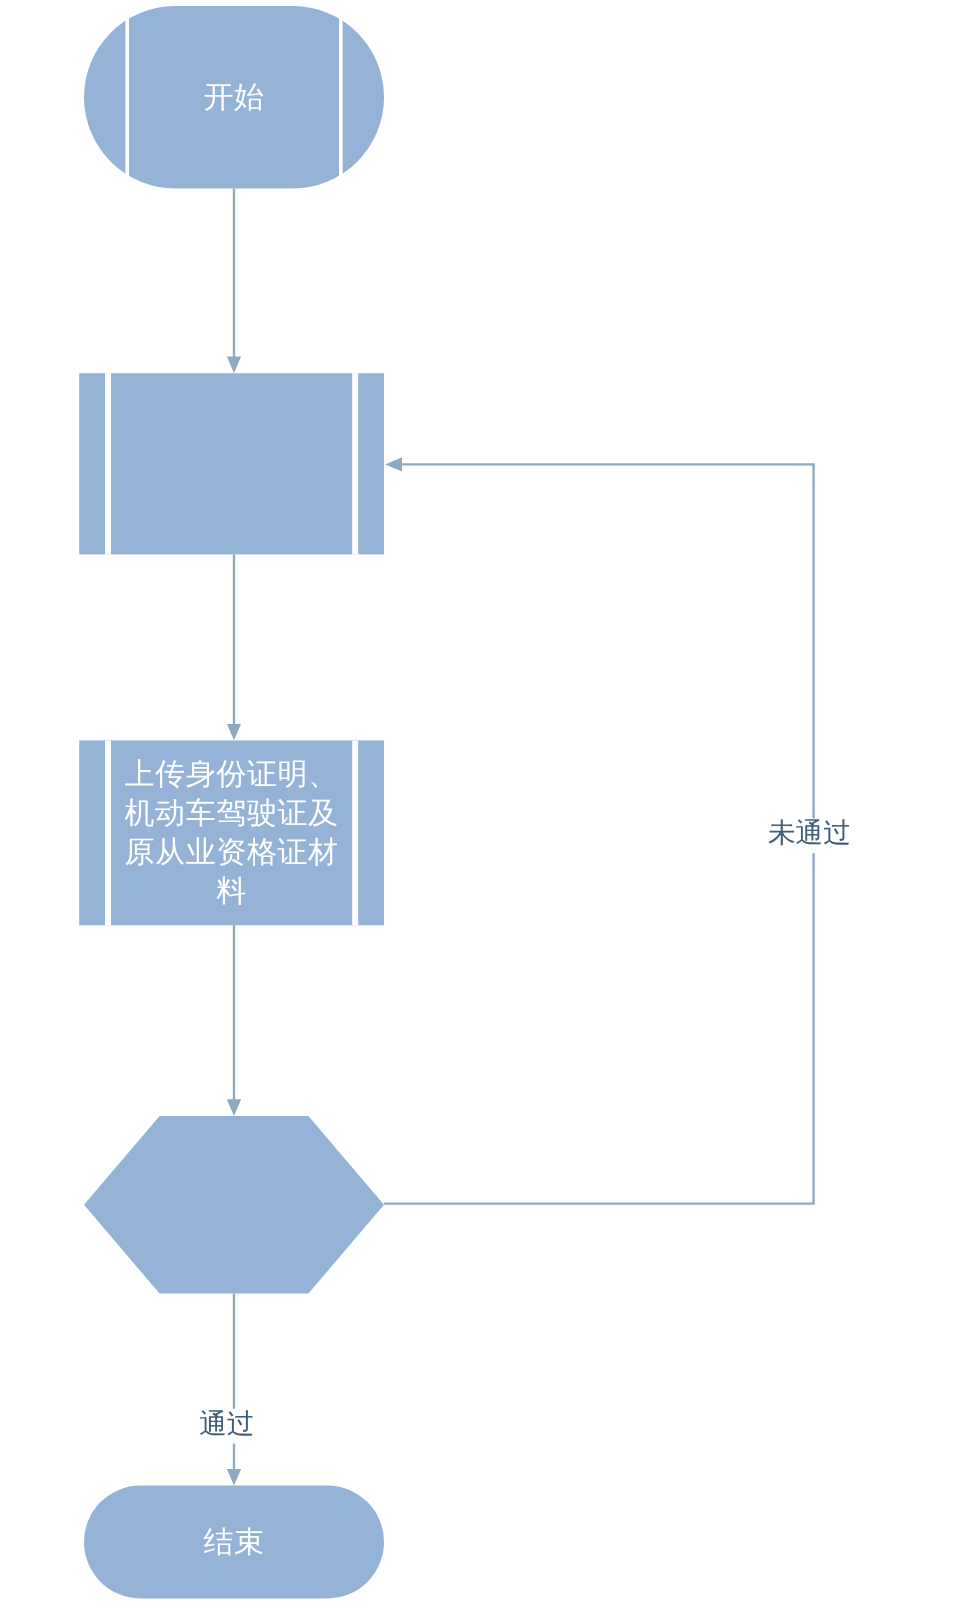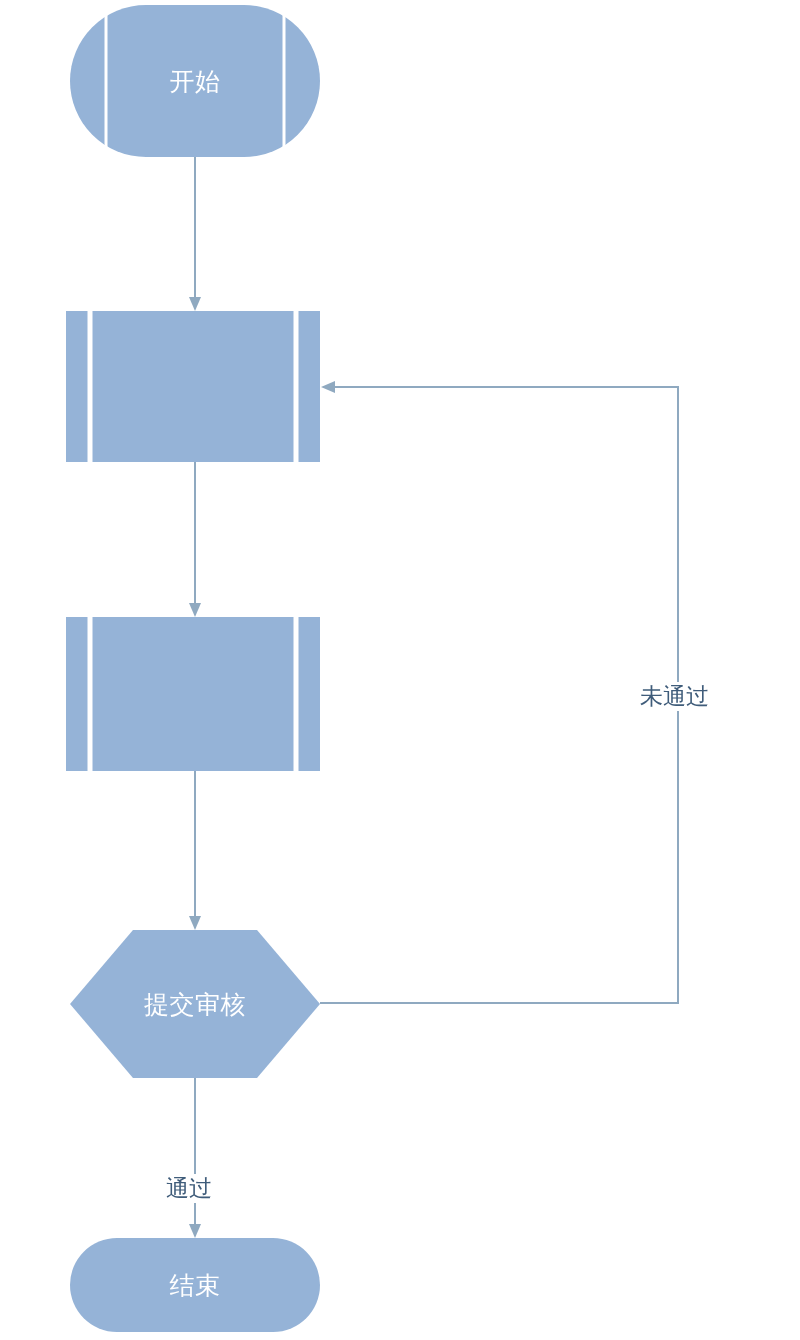--- a/index.html
+++ b/index.html
@@ -41,21 +41,21 @@
   }
   .edge-label {
     position: absolute;
     color: #3f5c7a;
     font-size: 23px;
     line-height: 1;
     text-align: center;
     white-space: nowrap;
     background: #ffffff;
     padding: 3px 6px;
-    font-family: Liberation Serif, serif;
+    font-family: Liberation Mono, monospace;
   }
   
   .node-hit {
     position: absolute;
     background: transparent;
   }
 </style>
 </head>
 <body>
 
@@ -117,22 +117,22 @@
     </g>
 
     <g>
       <rect x="70" y="1238" width="250" height="94" rx="47" ry="47" fill="#95b3d7"></rect>
     </g>
   </svg>
 
   <div class="node-label" style="left:70px; top:5px; width:250px; height:152px;">开始</div>
 
 
+  <div class="node-label" style="left:96px; top:617px; width:194px; height:154px;">上传身份证明、机动车驾驶证及原从业资格证材料</div>
 
-  <div class="node-label" style="left:70px; top:930px; width:250px; height:148px;">提交审核</div>
 
   <div class="node-label" style="left:70px; top:1238px; width:250px; height:94px;text-align:center;">结束</div>
 
   <div class="edge-label" style="left:160px; top:1174px;">通过</div>
 
   <div class="edge-label" style="left:634px; top:682px;">未通过</div>
 
   <div class="node-hit" style="left:70px; top:5px; width:250px; height:152px;"></div>
   <div class="node-hit" style="left:66px; top:311px; width:254px; height:151px;"></div>
   <div class="node-hit" style="left:66px; top:617px; width:254px; height:154px;"></div>

